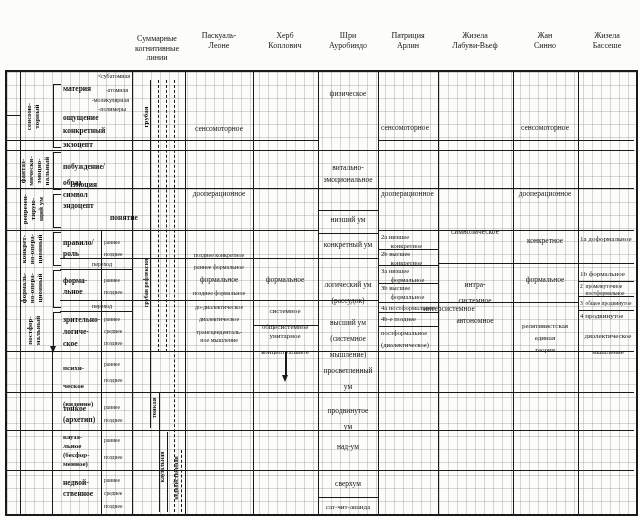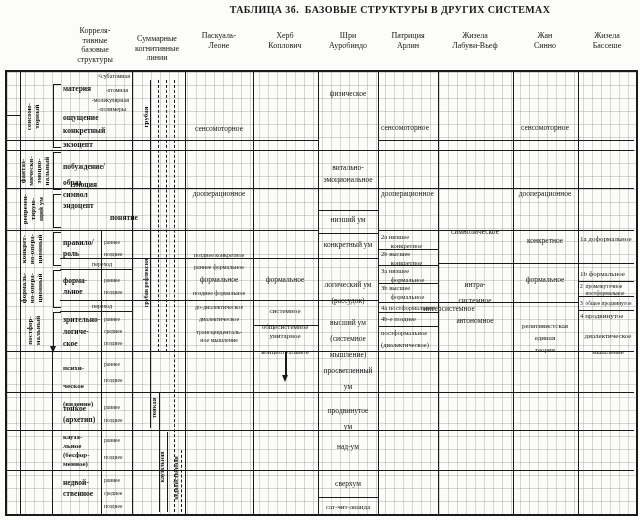--- a/index.html
+++ b/index.html
@@ -24,26 +24,21 @@
   .hl{position:absolute;height:1px;background:#1a1a1a;}
   .vld{position:absolute;width:0;border-left:1px dashed #1a1a1a;}
   .vt{position:absolute;transform:rotate(-90deg);text-align:center;white-space:pre;font-weight:bold;color:#141414;}
   .arr{position:absolute;width:0;height:0;border-left:3.5px solid transparent;border-right:3.5px solid transparent;border-top:7px solid #1a1a1a;}
 </style>
 </head>
 <body>
 
 <div class="wrap">
 
-  <div class="title" style="left:390px;top:4px;">ТАБЛИЦА 3б.  БАЗОВЫЕ СТРУКТУРЫ В ДРУГИХ СИСТЕМАХ</div>
-
-  <div class="hd" style="left:95px;top:26px;">Корреля-
-тивные
-базовые
-структуры</div>
+
   <div class="hd" style="left:157px;top:34px;">Суммарные
 когнитивные
 линии</div>
   <div class="hd" style="left:219px;top:31px;">Паскуаль-
 Леоне</div>
   <div class="hd" style="left:285px;top:31px;">Херб
 Коплович</div>
   <div class="hd" style="left:348px;top:31px;">Шри
 Ауробиндо</div>
   <div class="hd" style="left:408px;top:31px;">Патриция

